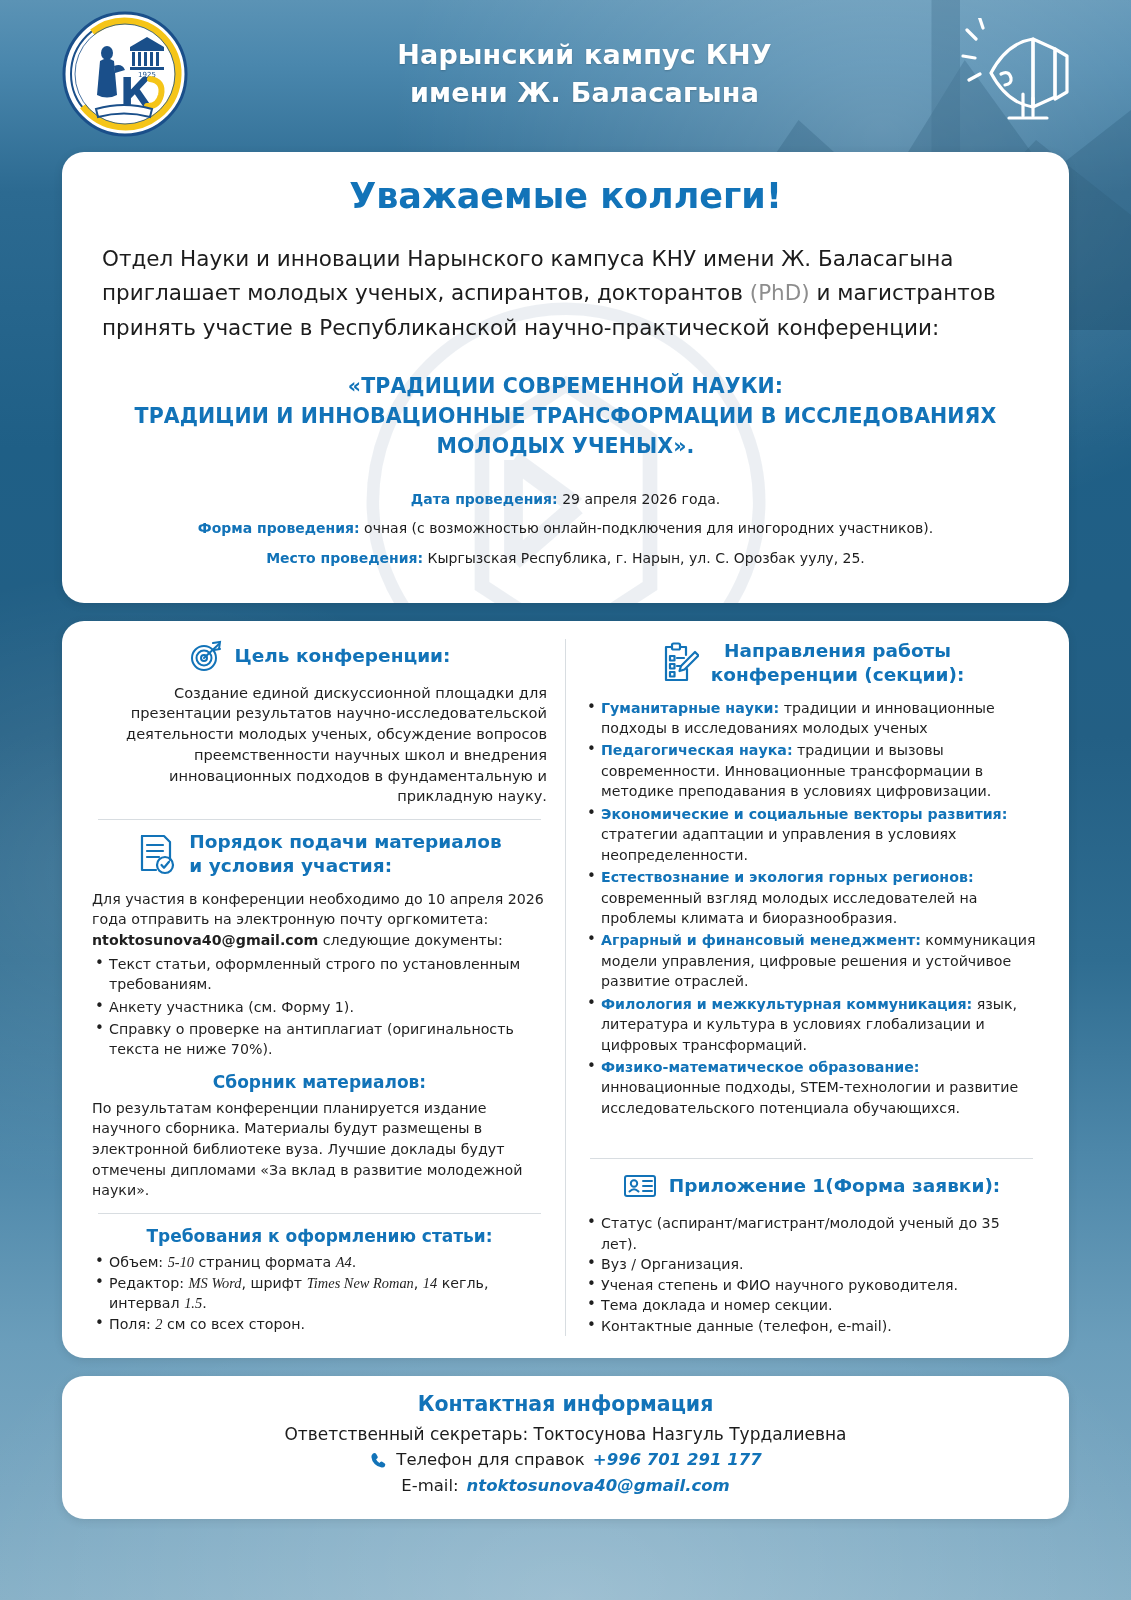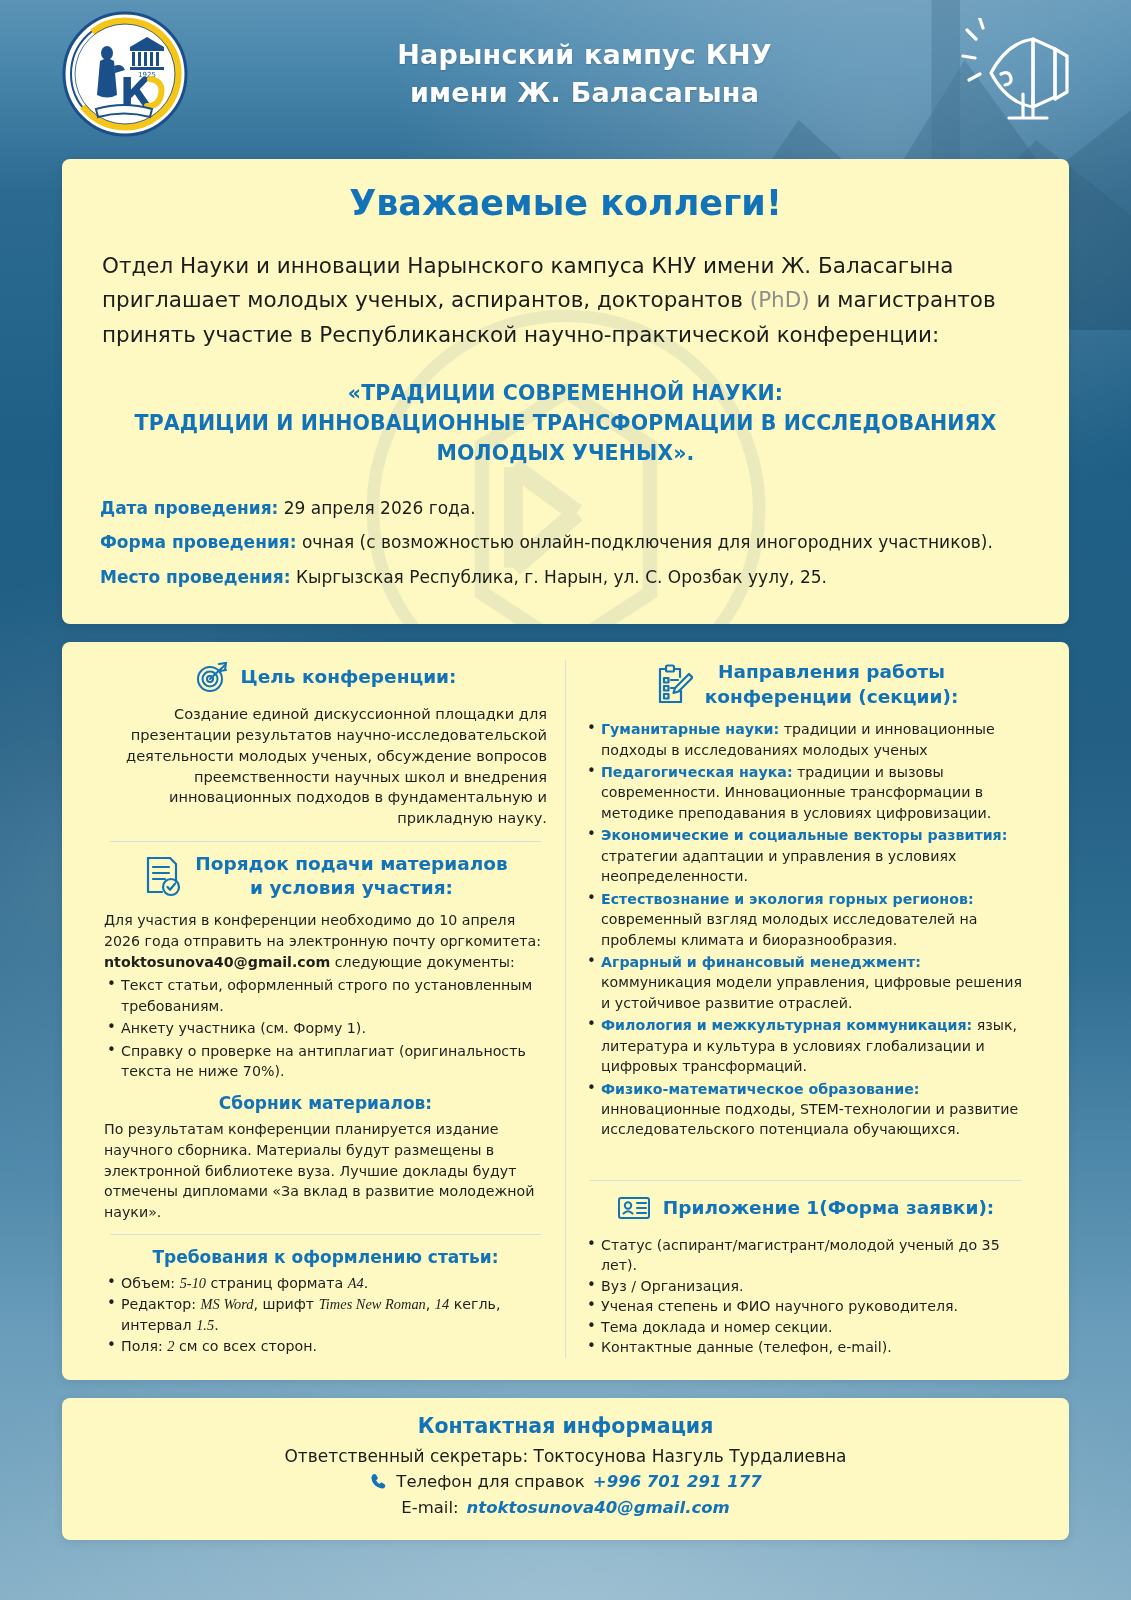--- a/index.html
+++ b/index.html
@@ -75,23 +75,23 @@
     padding-left: 20px;
   }
 
   .megaphone { width: 128px; height: 112px; flex: 0 0 128px; }
   .megaphone svg { width: 100%; height: 100%; display: block; }
 
   
   .card {
     position: relative;
     z-index: 2;
-    background: #fef9c3;
-    border-radius: 8px;
-    margin: 11px 62px;
+    background: #ffffff;
+    border-radius: 22px;
+    margin: 4px 62px;
     box-shadow: 0 2px 10px rgba(0,0,0,.10);
   }
 
   
   .card-intro {
     padding: 22px 38px 26px;
     overflow: hidden;
   }
   .wm {
     position: absolute;
@@ -129,35 +129,36 @@
     color: #1273b8;
     font-weight: bold;
     font-size: 20.5px;
     line-height: 1.46;
     margin-bottom: 26px;
     letter-spacing: .1px;
   }
 
   .detail-row {
     position: relative;
-    font-size: 17px;
+    font-size: 14px;
     line-height: 1.62;
     color: #1c1c1c;
     margin-bottom: 7px;
+    text-align: center;
   }
   .detail-row .lbl {
     color: #1273b8;
     font-weight: bold;
   }
 
   
   .card-main {
     margin-top: 18px;
     display: flex;
-    padding: 18px 24px 22px;
+    padding: 18px 12px 22px;
   }
   .col {
     flex: 1;
     padding: 0 18px;
   }
   .col-left { border-right: 1px solid #d8dde1; }
 
   .sec-head {
     display: flex;
     align-items: center;
@@ -396,21 +397,21 @@
             <path d="M5 4 h22 l6 6 v18"></path>
             <path d="M5 4 v34 h14"></path>
             <path d="M10 13 h16 M10 19 h16 M10 25 h12"></path>
             <circle cx="28" cy="33" r="8"></circle>
             <path d="M24.5 33 l2.5 2.8 l5 -6"></path>
           </g>
         </svg>
       </span>
       <span class="sec-title two-line">
         <span style="display:block">Порядок подачи материалов</span>
-        <span style="display:block;text-align:center">и условия участия:</span>
+        <span style="display:block;text-align:left">и условия участия:</span>
       </span>
     </div>
 
     <p class="body-left">
       <span> Для участия в конференции необходимо до 10 апреля 2026 года отправить на электронную почту оргкомитета: </span><span class="bold">ntoktosunova40@gmail.com</span><span> следующие документы:</span>
     </p>
     <ul class="bul">
       <li>Текст статьи, оформленный строго по установленным требованиям.</li>
       <li>Анкету участника (см. Форму 1).</li>
       <li>Справку о проверке на антиплагиат (оригинальность текста не ниже 70%).</li>

